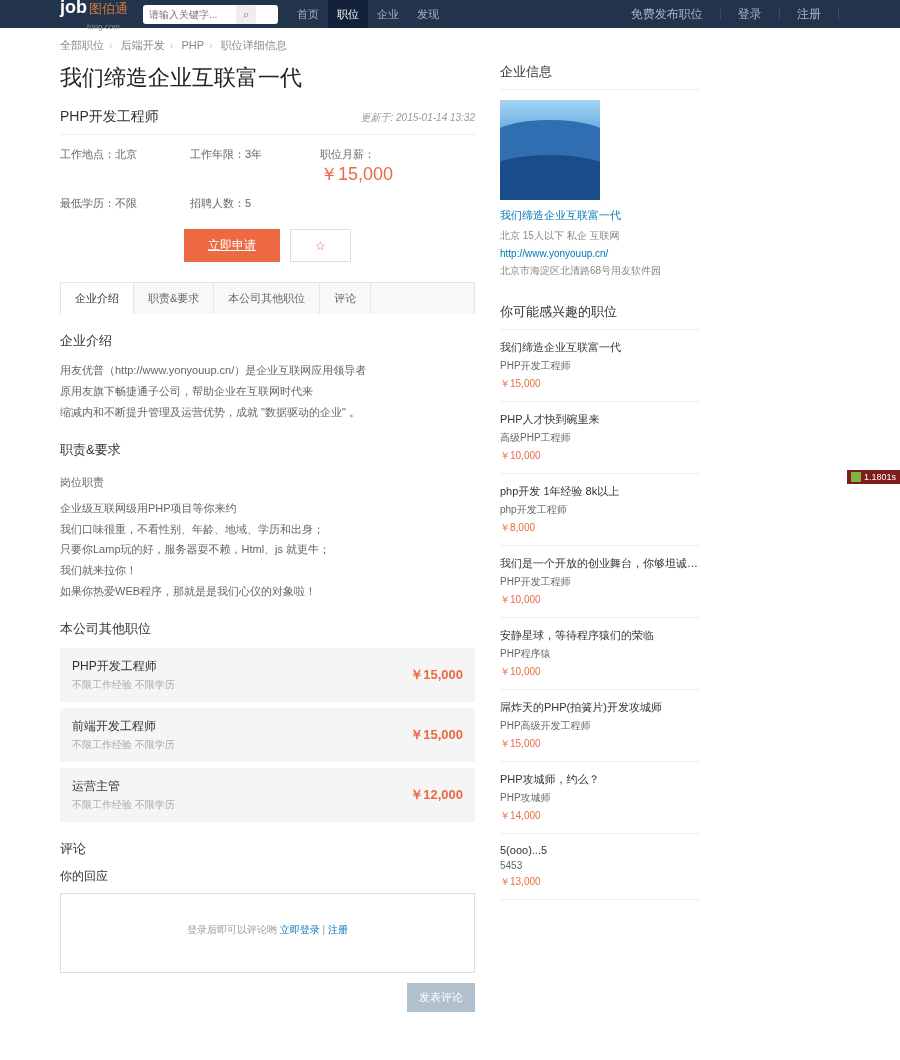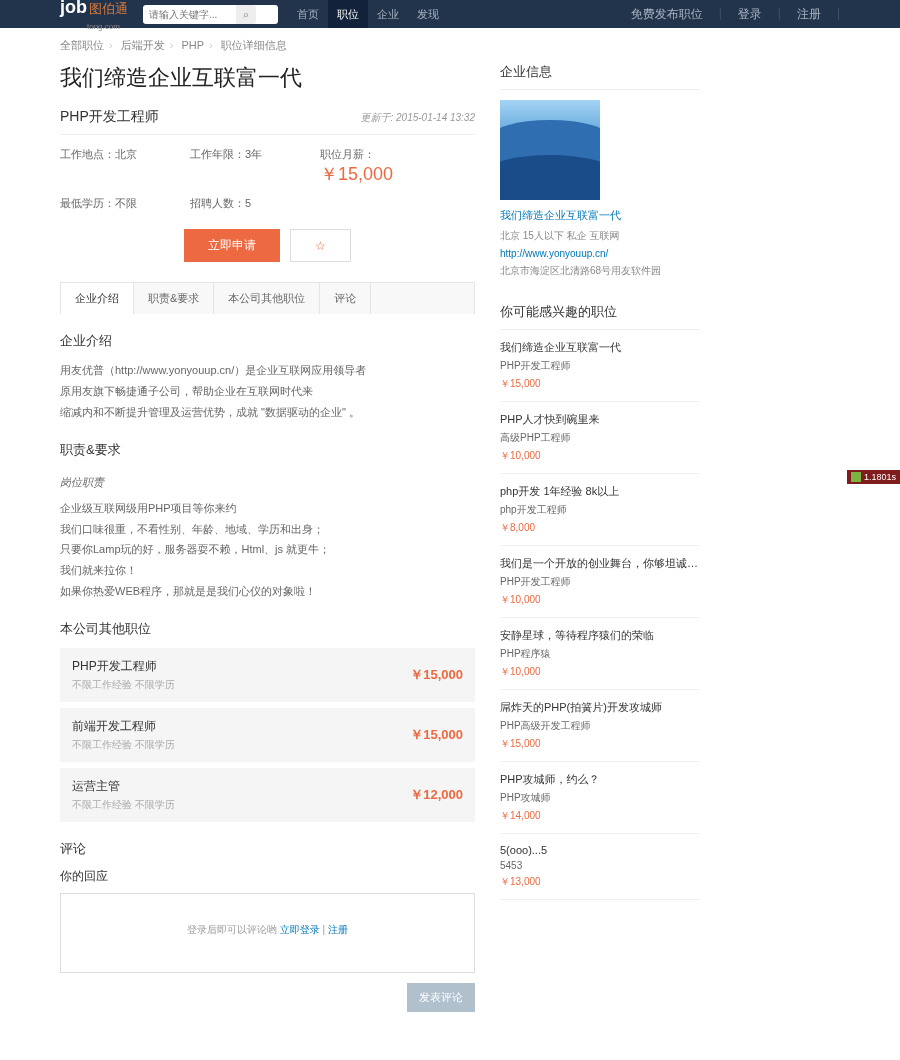--- a/index.html
+++ b/index.html
@@ -36,30 +36,30 @@
 h1.title { font-size: 22px; font-weight: normal; color: #222; margin-bottom: 15px; }
 .subtitle-row { display: flex; justify-content: space-between; align-items: baseline; border-bottom: 1px solid #eee; padding-bottom: 8px; margin-bottom: 12px; }
 h2.subtitle { font-size: 14px; font-weight: normal; color: #333; }
 .update { font-size: 10px; color: #999; font-style: italic; }
 
 .info-grid { display: grid; grid-template-columns: 130px 130px 140px; font-size: 11px; color: #666; row-gap: 10px; margin-bottom: 18px; }
 .salary { color: #ec6941; font-size: 18px; font-weight: 400; }
 .salary-label { color: #666; font-size: 11px; }
 
 .actions { display: flex; gap: 10px; justify-content: center; margin-bottom: 20px; }
-.btn-apply { background: #ec6941; color: #fff; border: none; padding: 8px 24px; font-size: 12px; cursor: pointer; }
+.btn-apply { background: #ec6941; color: #fff; border: none; padding: 8px 24px; font-size: 12px; cursor: pointer; text-decoration: underline; }
 .btn-fav { background: #fff; border: 1px solid #ddd; color: #ec6941; padding: 8px 24px; font-size: 12px; cursor: pointer; }
 
 .tabs { border: 1px solid #e5e5e5; border-bottom: none; display: flex; background: #f8f8f8; }
 .tabs a { padding: 8px 14px; font-size: 11px; color: #666; border-right: 1px solid #e5e5e5; }
 .tabs a.active { background: #fff; color: #333; }
 
 .section h3 { font-size: 13px; font-weight: normal; color: #333; margin: 18px 0 10px; }
 .section p { font-size: 11px; color: #666; line-height: 1.9; }
-.subh { font-size: 11px; color: #666; margin: 16px 0 8px; font-style: italic; }
+.subh { font-size: 11px; color: #666; margin: 16px 0 8px; }
 
 .job-list { margin-top: 10px; }
 .job-item { background: #f5f5f5; padding: 10px 12px; margin-bottom: 6px; display: flex; justify-content: space-between; align-items: center; }
 .job-item .jl { }
 .job-item .jt { font-size: 12px; color: #333; margin-bottom: 3px; }
 .job-item .jm { font-size: 10px; color: #aaa; }
 .job-item .jp { color: #ec6941; font-size: 13px; font-weight: bold; }
 
 .comment-box { margin-top: 15px; }
 .comment-box .ch { font-size: 12px; margin-bottom: 8px; }

